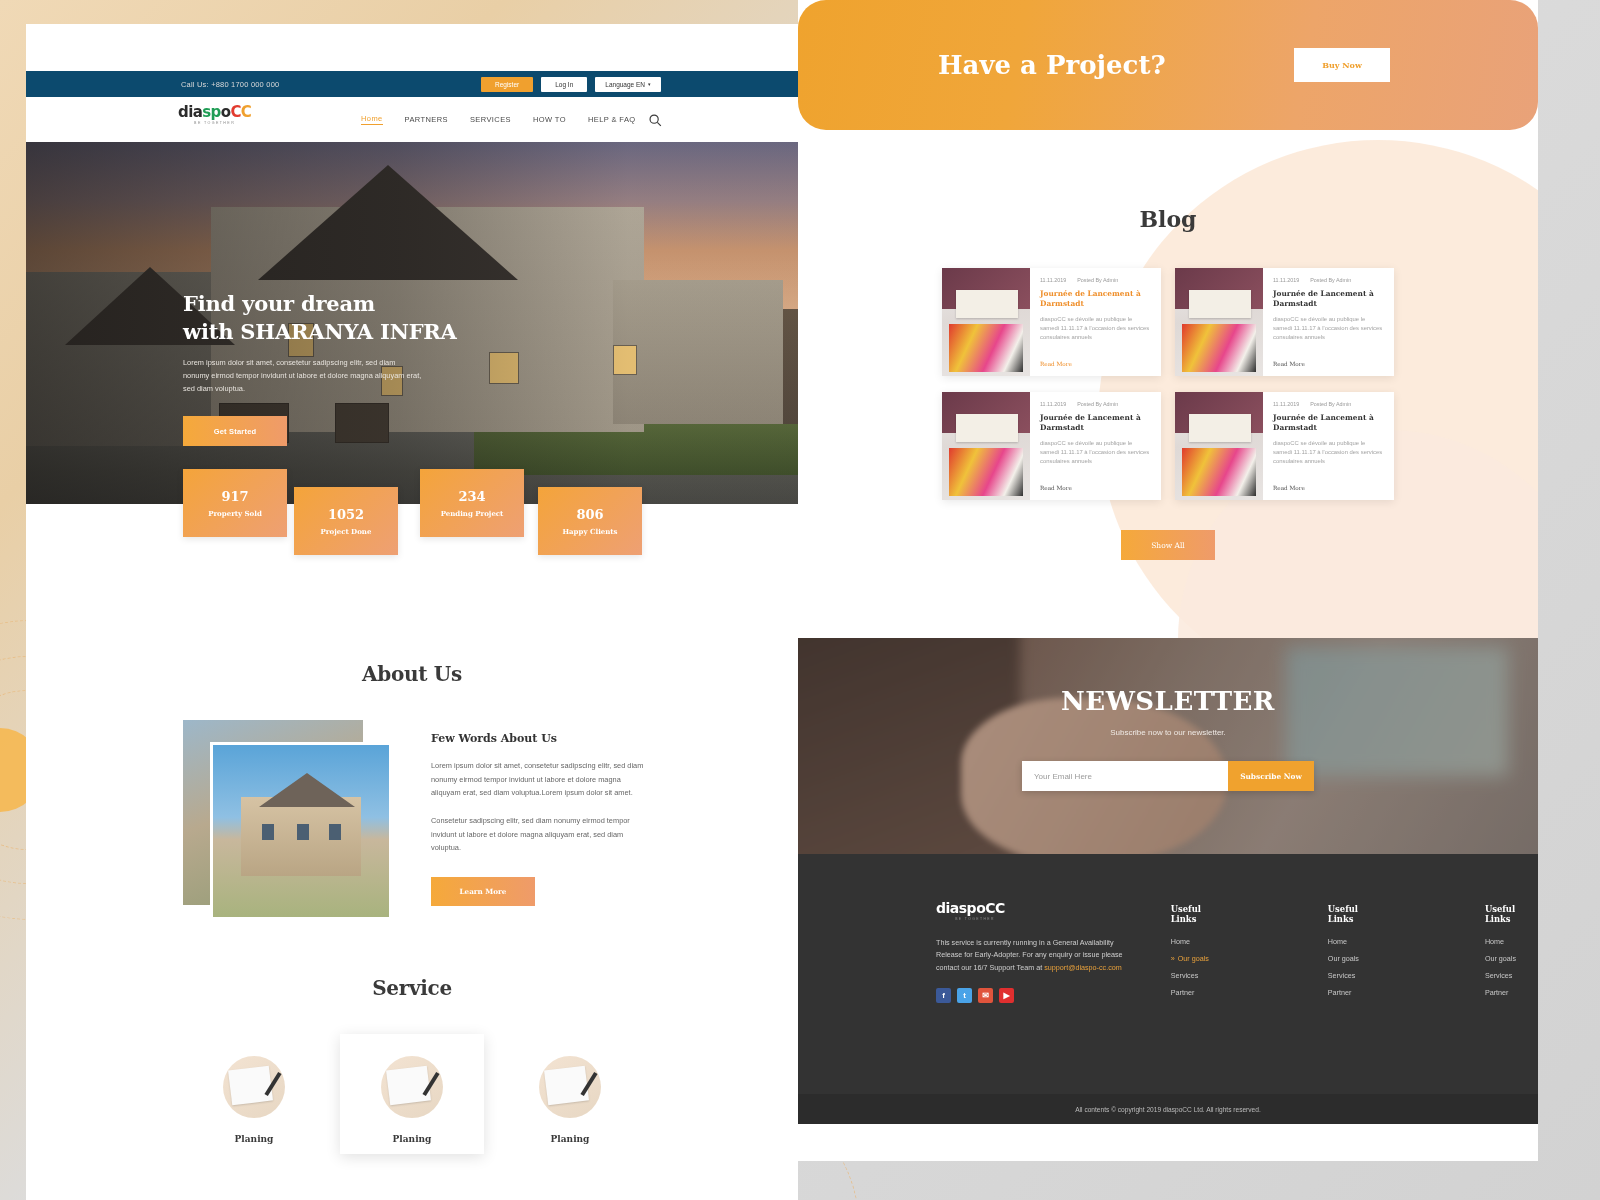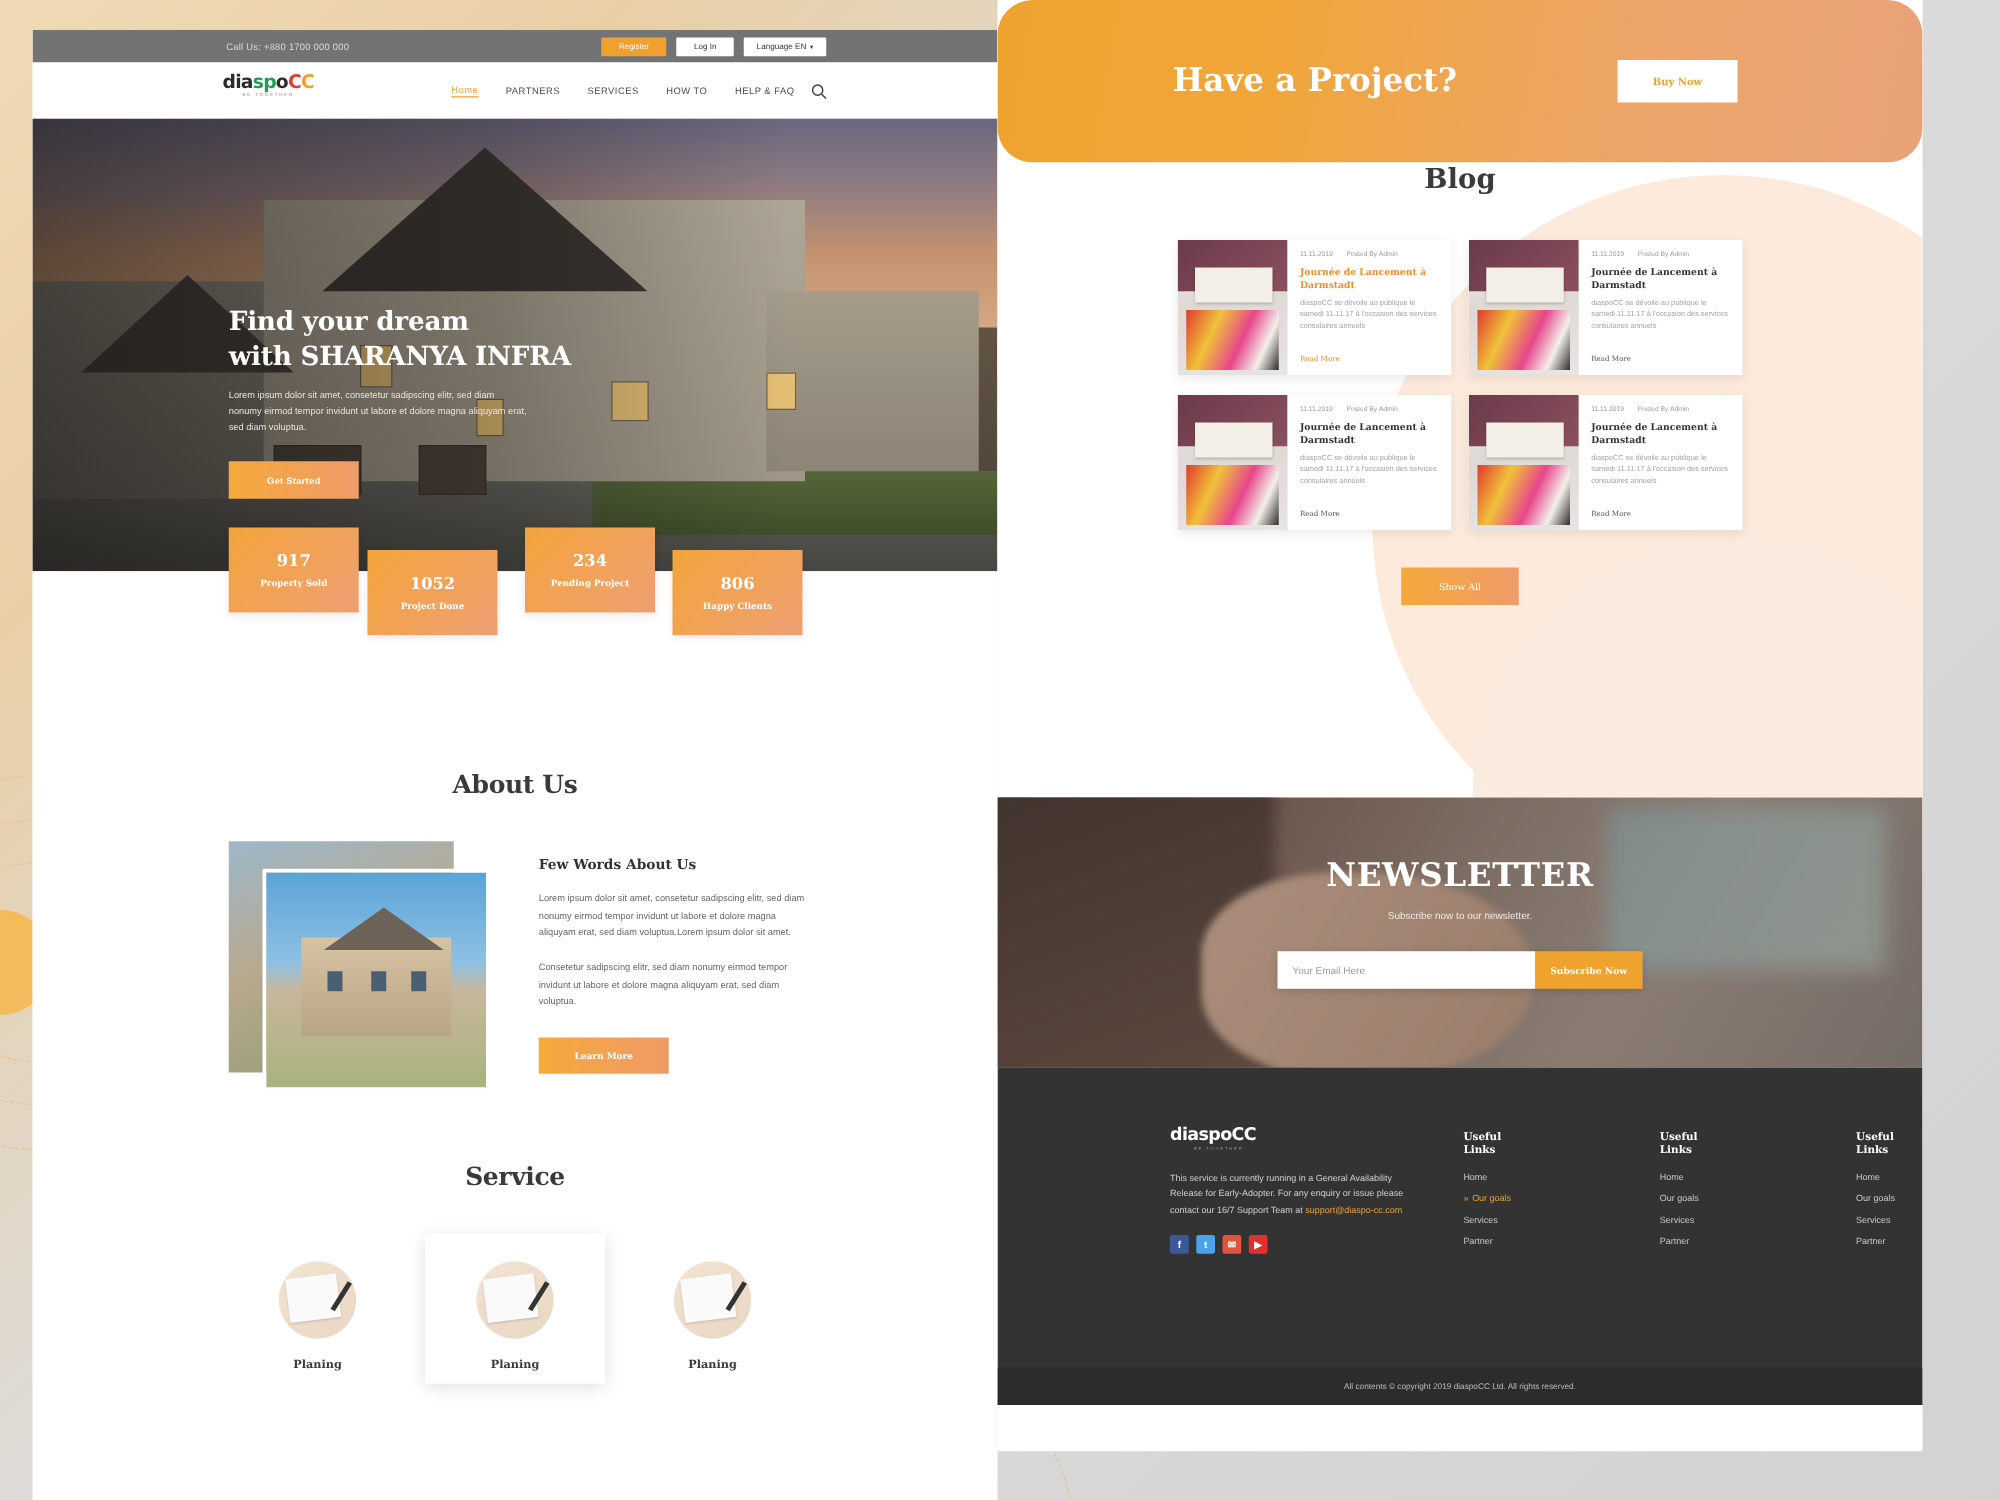--- a/index.html
+++ b/index.html
@@ -20,22 +20,22 @@
   
   .left-col {
     position: absolute; left: 26px; top: 24px;
     width: 772px; height: 1176px;
     background: #ffffff;
     overflow: hidden;
   }
 
   
   .topbar {
-    height: 26px; background: #737373;
-    display: flex; align-items: center; position: relative;
+    height: 26px; background: #0c4a6e;
+    display: flex; align-items: center; position: relative; margin-top: 47px;
   }
   .topbar-call {
     position: absolute; left: 155px;
     color: #d9d9d9; font-size: 7.5px; letter-spacing: .2px;
   }
   .topbar-actions {
     position: absolute; left: 455px; display: flex; align-items: center; gap: 8px;
   }
   .btn-register {
     background: #f0a02e; color: #fff; font-size: 6.5px;
@@ -265,21 +265,21 @@
   .blog-sec { position: relative; height: 508px; background: #fff; overflow: hidden; }
   .blob-peach {
     position: absolute; right: -120px; top: 10px; width: 560px; height: 560px;
     border-radius: 50%; background: #fbe7d6; opacity: .85;
   }
   .blob-peach2 {
     position: absolute; right: -60px; top: 300px; width: 420px; height: 420px;
     border-radius: 50%; background: #fbeade; opacity: .9;
   }
   .blog-title {
-    position: relative; text-align: center; 
+    position: relative; text-align: center; padding-top: 76px;
     font-size: 22px; font-weight: 700; color: #3a3a3a; font-family: "DejaVu Serif", serif;
   }
   .blog-grid {
     position: relative; margin: 36px auto 0; width: 452px;
     display: grid; grid-template-columns: 1fr 1fr; gap: 16px 14px;
   }
   .blog-card {
     display: flex; background: #fff; box-shadow: 0 2px 9px rgba(0,0,0,.09);
     height: 108px; overflow: hidden;
   }

